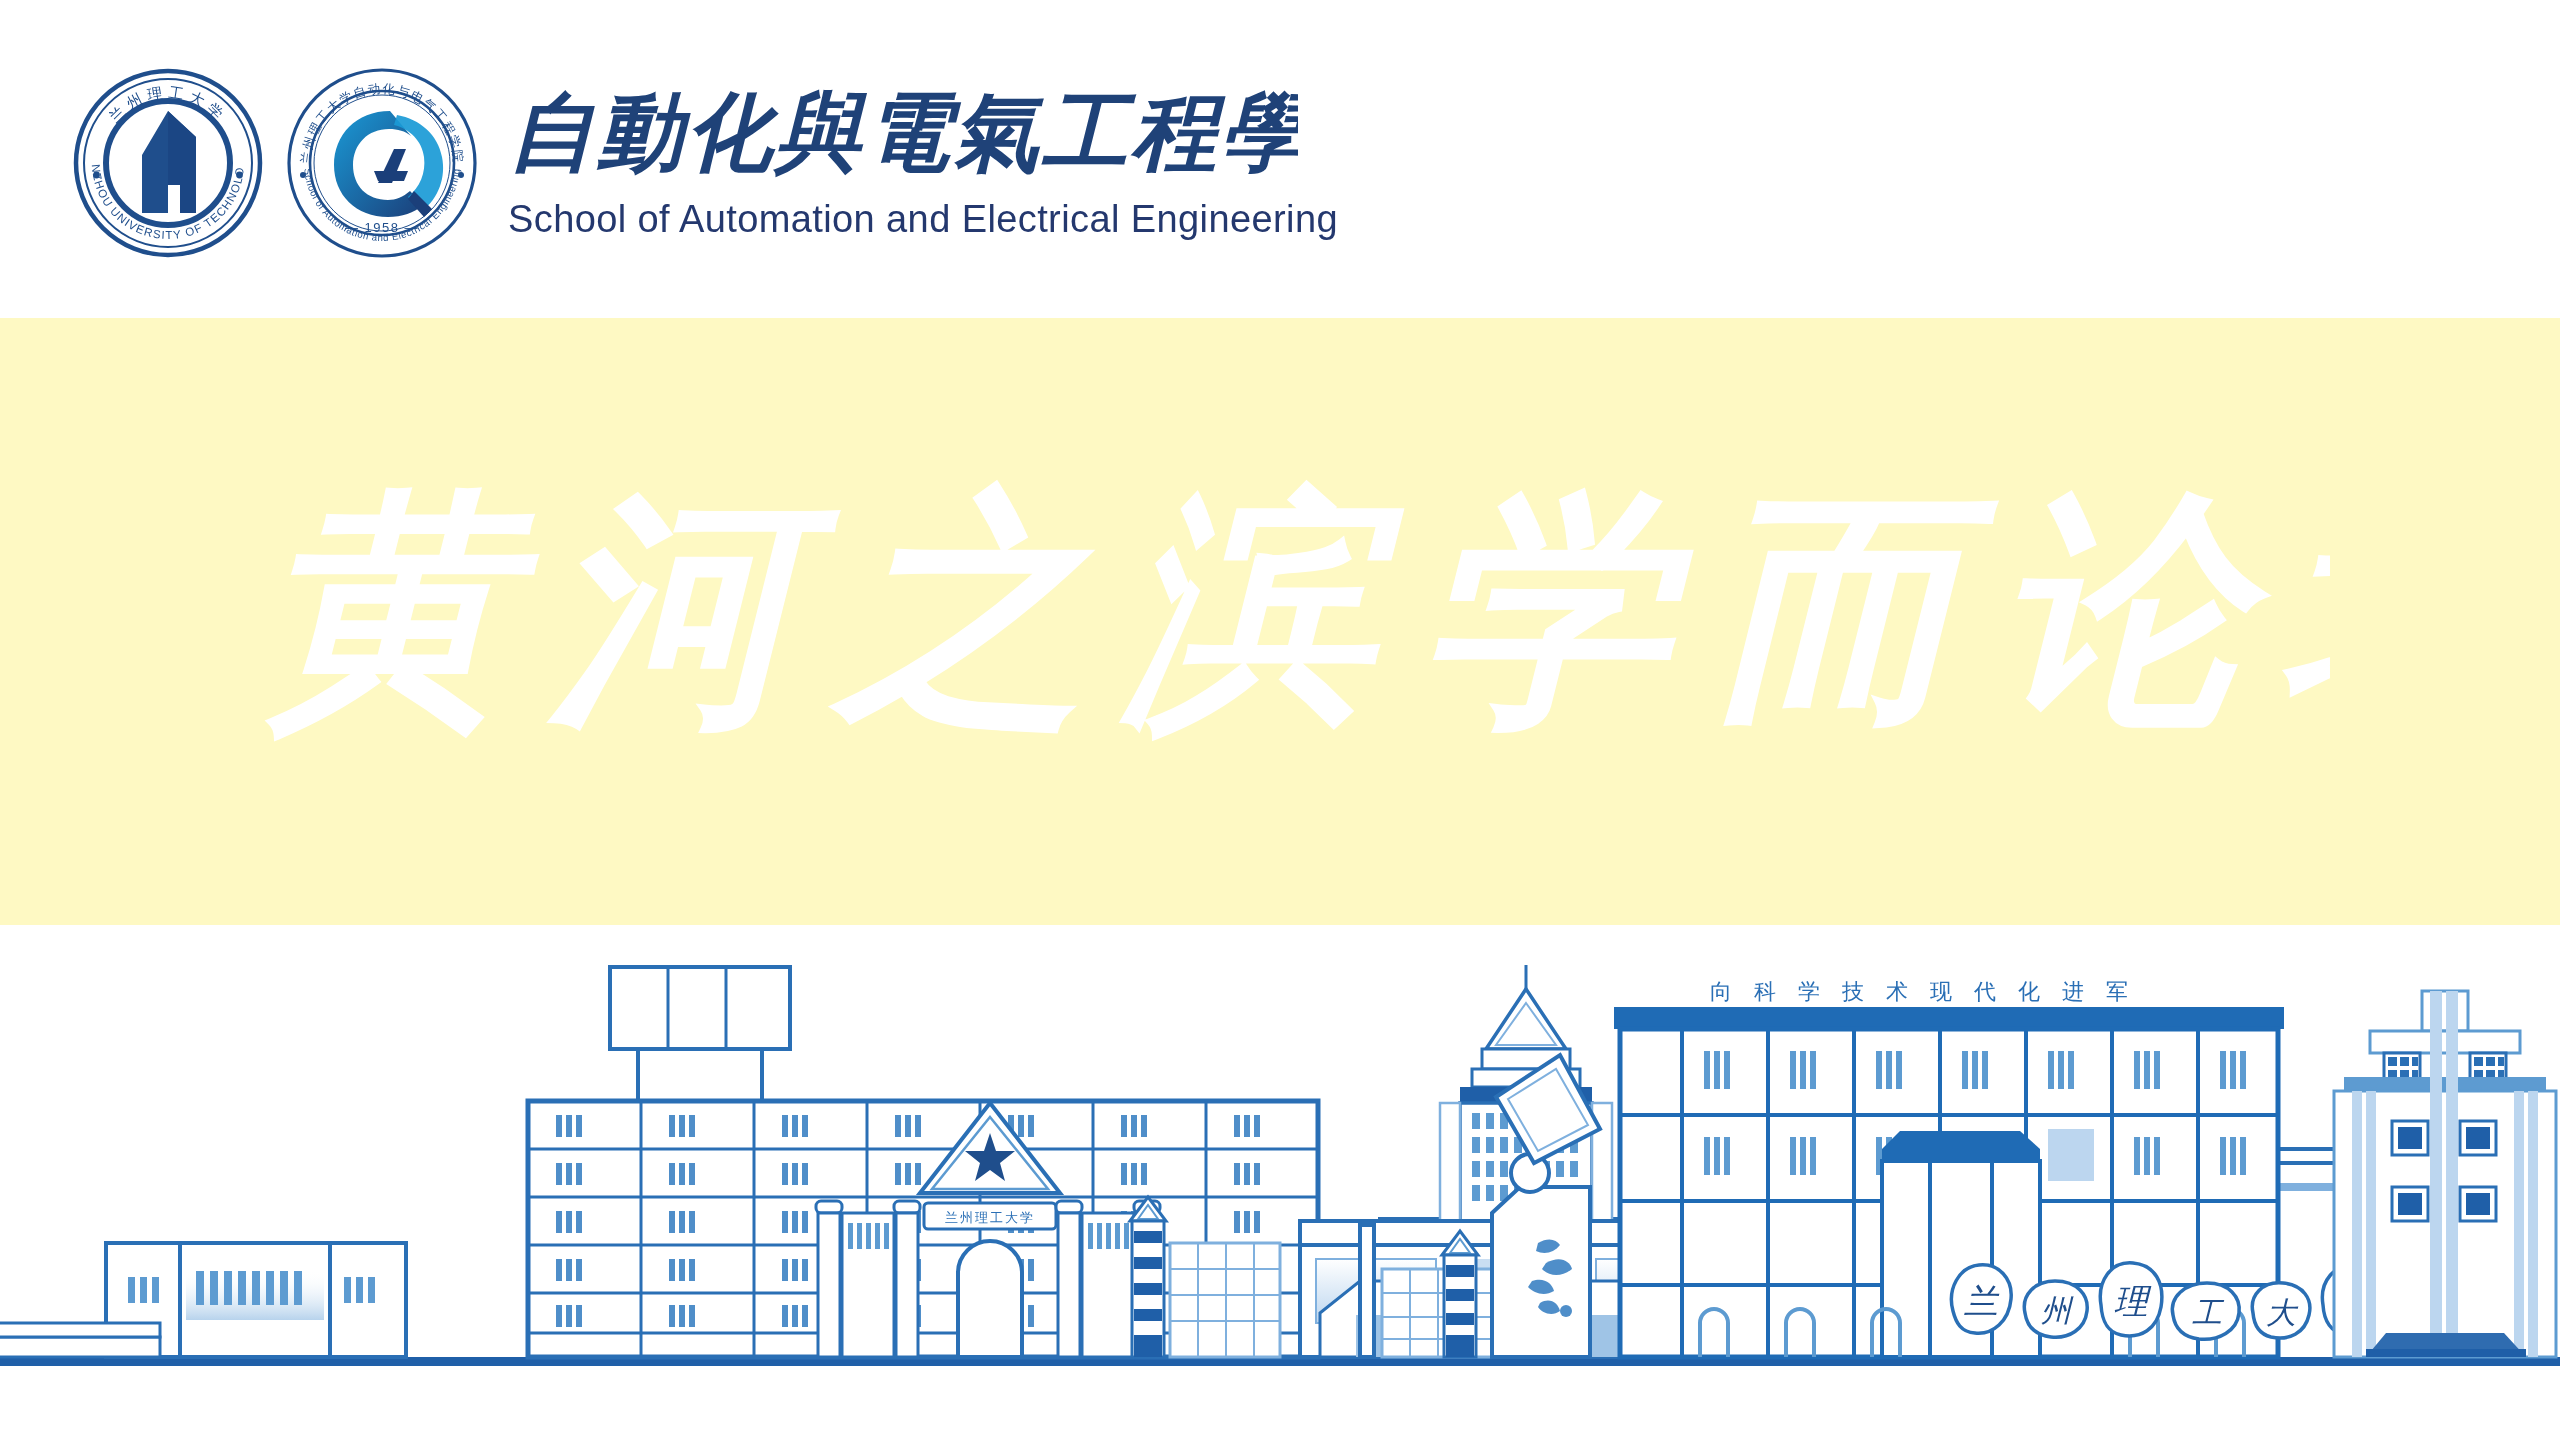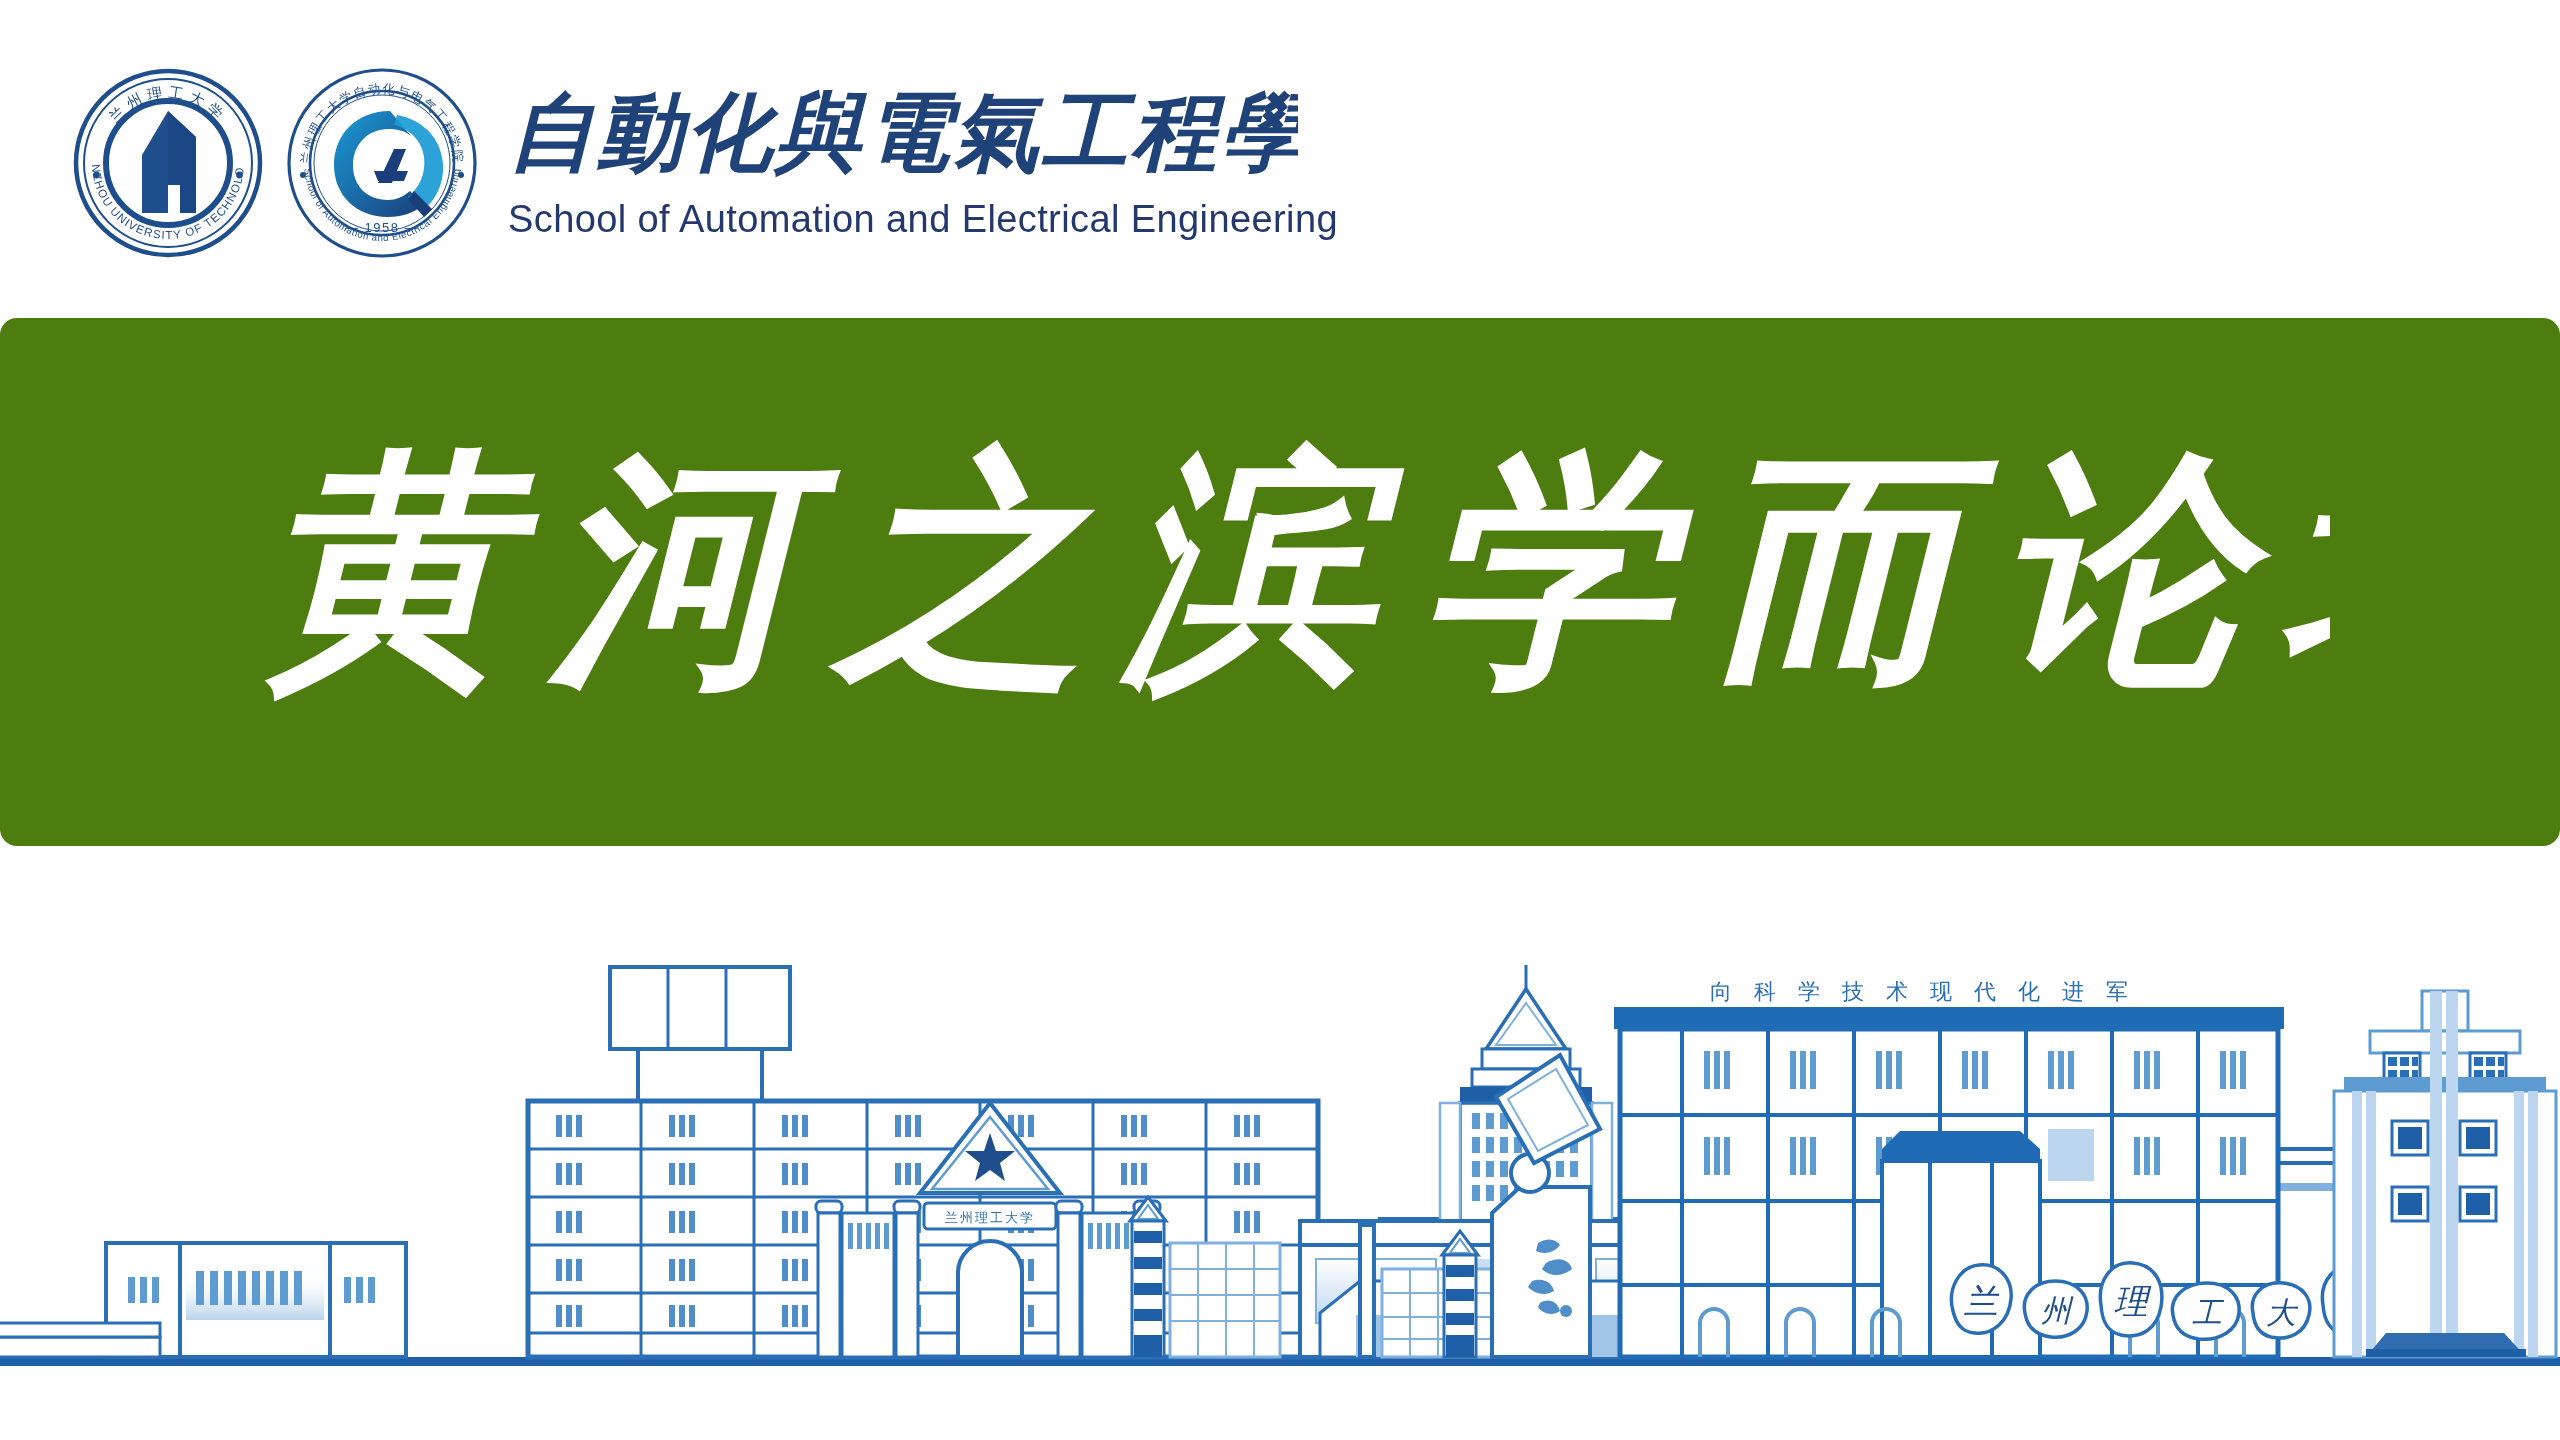--- a/index.html
+++ b/index.html
@@ -56,24 +56,23 @@
     margin-top: 12px;
     white-space: nowrap;
   }
 
   
   .banner {
     position: absolute;
     left: 0;
     top: 318px;
     width: 2560px;
-    height: 528px;
-    background: #4d7c0f;
+    height: 607px;
+    background: #fef9c3;
     overflow: hidden;
-    border-radius: 17px;
   }
   .banner-title-wrap {
     position: absolute;
     left: 0; right: 0;
     top: 0; bottom: 0;
     display: flex;
     align-items: center;
     justify-content: center;
   }
   .banner-title-svg { display: block; }

